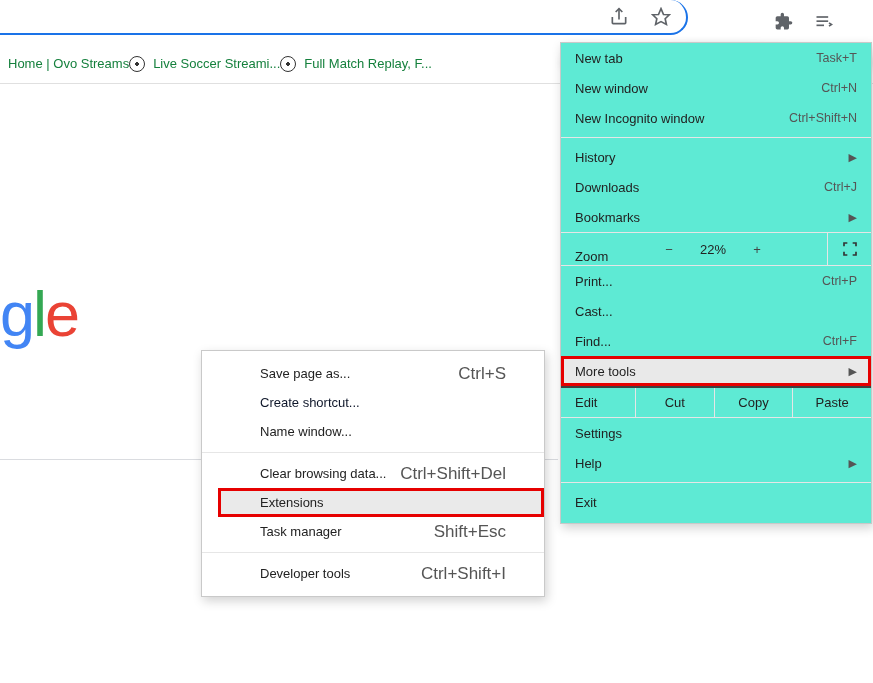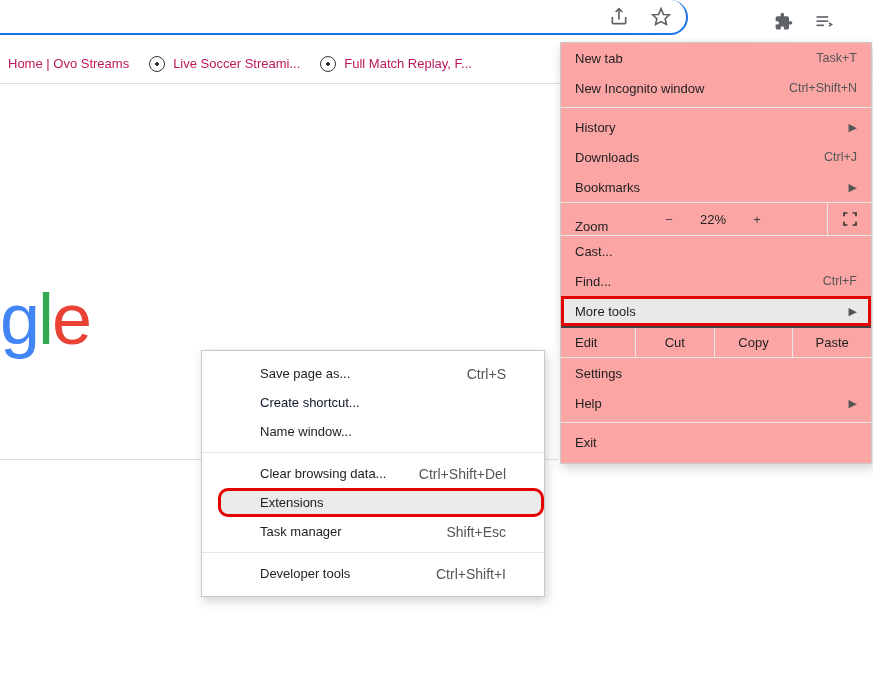--- a/index.html
+++ b/index.html
@@ -19,40 +19,40 @@
       padding-right: 8px; gap: 8px;
     }
     .ibtn { width: 34px; height: 34px; display: flex; align-items: center; justify-content: center; border-radius: 50%; color: #5f6368; }
     .ibtn svg { width: 20px; height: 20px; }
     .ibtn.menu { background: #efefef; color:#5f6368; }
     .addrbar .right { display: flex; align-items: center; gap: 6px; margin-left: 12px; }
 
     
     .bookmarks {
       position: absolute; top: 44px; left: 0; right: 0; height: 40px;
-      display: flex; align-items: center; gap: 20px;
+      display: flex; align-items: center; 
       border-bottom: 1px solid #e0e0e0; padding-left: 8px;
-      font-size: 13px; color: #be185d;
+      font-size: 13px; color: #15803d;
     }
     .bm-item { display: flex; align-items: center; gap: 8px; }
     .soccer-icon { width: 16px; height: 16px; border-radius: 50%; border: 1.5px solid #333; position: relative; background: #fff; }
     .soccer-icon::before { content: ""; position: absolute; inset: 3px; background: radial-gradient(circle at 50% 50%, #333 2px, transparent 2px); }
 
     
-    .logo { position: absolute; top: 278px; left: 0; font-size: 72px; font-weight: 400; font-family: "Product Sans", Arial, sans-serif; letter-spacing: -2px; }
+    .logo { position: absolute; top: 278px; left: 0; font-size: 63px; font-weight: 400; font-family: "Product Sans", Arial, sans-serif; letter-spacing: -2px; }
     .logo .g1 { color: #4285F4; }
     .logo .l1 { color: #34A853; }
     .logo .e1 { color: #EA4335; }
 
     .divider-bottom { position: absolute; top: 459px; left: 0; width: 558px; height: 1px; background: #dadce0; }
 
     
     .menu {
       position: absolute; top: 42px; right: 1px; width: 312px;
-      background: #fca5a5; border: 1px solid #c9c9c9;
+      background: #5eead4; border: 1px solid #c9c9c9;
       box-shadow: 2px 4px 10px rgba(0,0,0,.18);
       z-index: 20;
       font-size: 13px; color: #222;
     }
     .mitem { display: flex; align-items: center; height: 30px; padding: 0 14px; justify-content: space-between; }
     .mitem .sc { color: #555; font-size: 12.5px; }
     .mitem .arrow { color: #555; font-size: 11px; }
     .msep { height: 1px; background: #e6e6e6; margin: 4px 0; }
     .mitem.highlight { background: #e9e9e9; box-shadow: inset 0 0 0 3px #e60000; }
     .zoomrow { display: flex; align-items: center; height: 34px; border-top: 1px solid #e6e6e6; border-bottom: 1px solid #e6e6e6; }
@@ -68,22 +68,22 @@
     .submenu {
       position: absolute; top: 350px; left: 201px; width: 344px;
       background: #fff; border: 1px solid #c9c9c9;
       box-shadow: 2px 4px 10px rgba(0,0,0,.18);
       z-index: 30;
       font-size: 13px; color: #222;
       padding: 8px 0;
     }
     .sitem { display: flex; align-items: center; height: 29px; padding: 0 38px 0 42px; justify-content: space-between; margin-left: 16px; }
     .sitem.disabled { color: #0f172a; }
-    .sitem .sc { color: #555; font-size: 14px; }
-    .sitem.highlight { background: #eaeaea; box-shadow: inset 0 0 0 3px #e60000; padding-left: 42px; border-radius: 10px; }
+    .sitem .sc { color: #555; font-size: 17px; }
+    .sitem.highlight { background: #eaeaea; box-shadow: inset 0 0 0 3px #e60000; padding-left: 42px; }
     .ssep { height: 1px; background: #e6e6e6; margin: 6px 0; }
   </style>
 </head>
 <body>
 
 <div class="addrbar">
   <div class="omnibox">
     <div class="ibtn">
       <svg viewBox="0 0 24 24" fill="none" stroke="currentColor" stroke-width="2">
           <path d="M4 12v7a1 1 0 001 1h14a1 1 0 001-1v-7"></path>
@@ -139,20 +139,24 @@
 <div class="logo">
   <span class="g1">g</span><span class="l1">l</span><span class="e1">e</span>
 </div>
 
 <div class="divider-bottom"></div>
 
 <div class="menu">
   <div class="mitem">
     <span>New tab</span>
     <span class="sc">Task+T</span>
+  </div>
+  <div class="mitem">
+    <span>New window</span>
+    <span class="sc">Ctrl+N</span>
   </div>
   <div class="mitem">
     <span>New Incognito window</span>
     <span class="sc">Ctrl+Shift+N</span>
   </div>
   <div class="msep"></div>
   <div class="mitem">
     <span>History</span>
     <span class="arrow">▶</span>
   </div>
@@ -170,20 +174,24 @@
     <span class="zval">22%</span>
     <span class="zbtn">+</span>
     <span style="flex:1"></span>
     <span class="fsbtn">
       <svg width="16" height="16" viewBox="0 0 24 24" fill="none" stroke="#333" stroke-width="2.5">
           <path d="M3 8V3h5M21 8V3h-5M3 16v5h5M21 16v5h-5"></path>
         </svg>
     </span>
   </div>
   <div class="mitem">
+    <span>Print...</span>
+    <span class="sc">Ctrl+P</span>
+  </div>
+  <div class="mitem">
     <span>Cast...</span>
   </div>
   <div class="mitem">
     <span>Find...</span>
     <span class="sc">Ctrl+F</span>
   </div>
   <div class="mitem highlight">
     <span>More tools</span>
     <span class="arrow">▶</span>
   </div>

